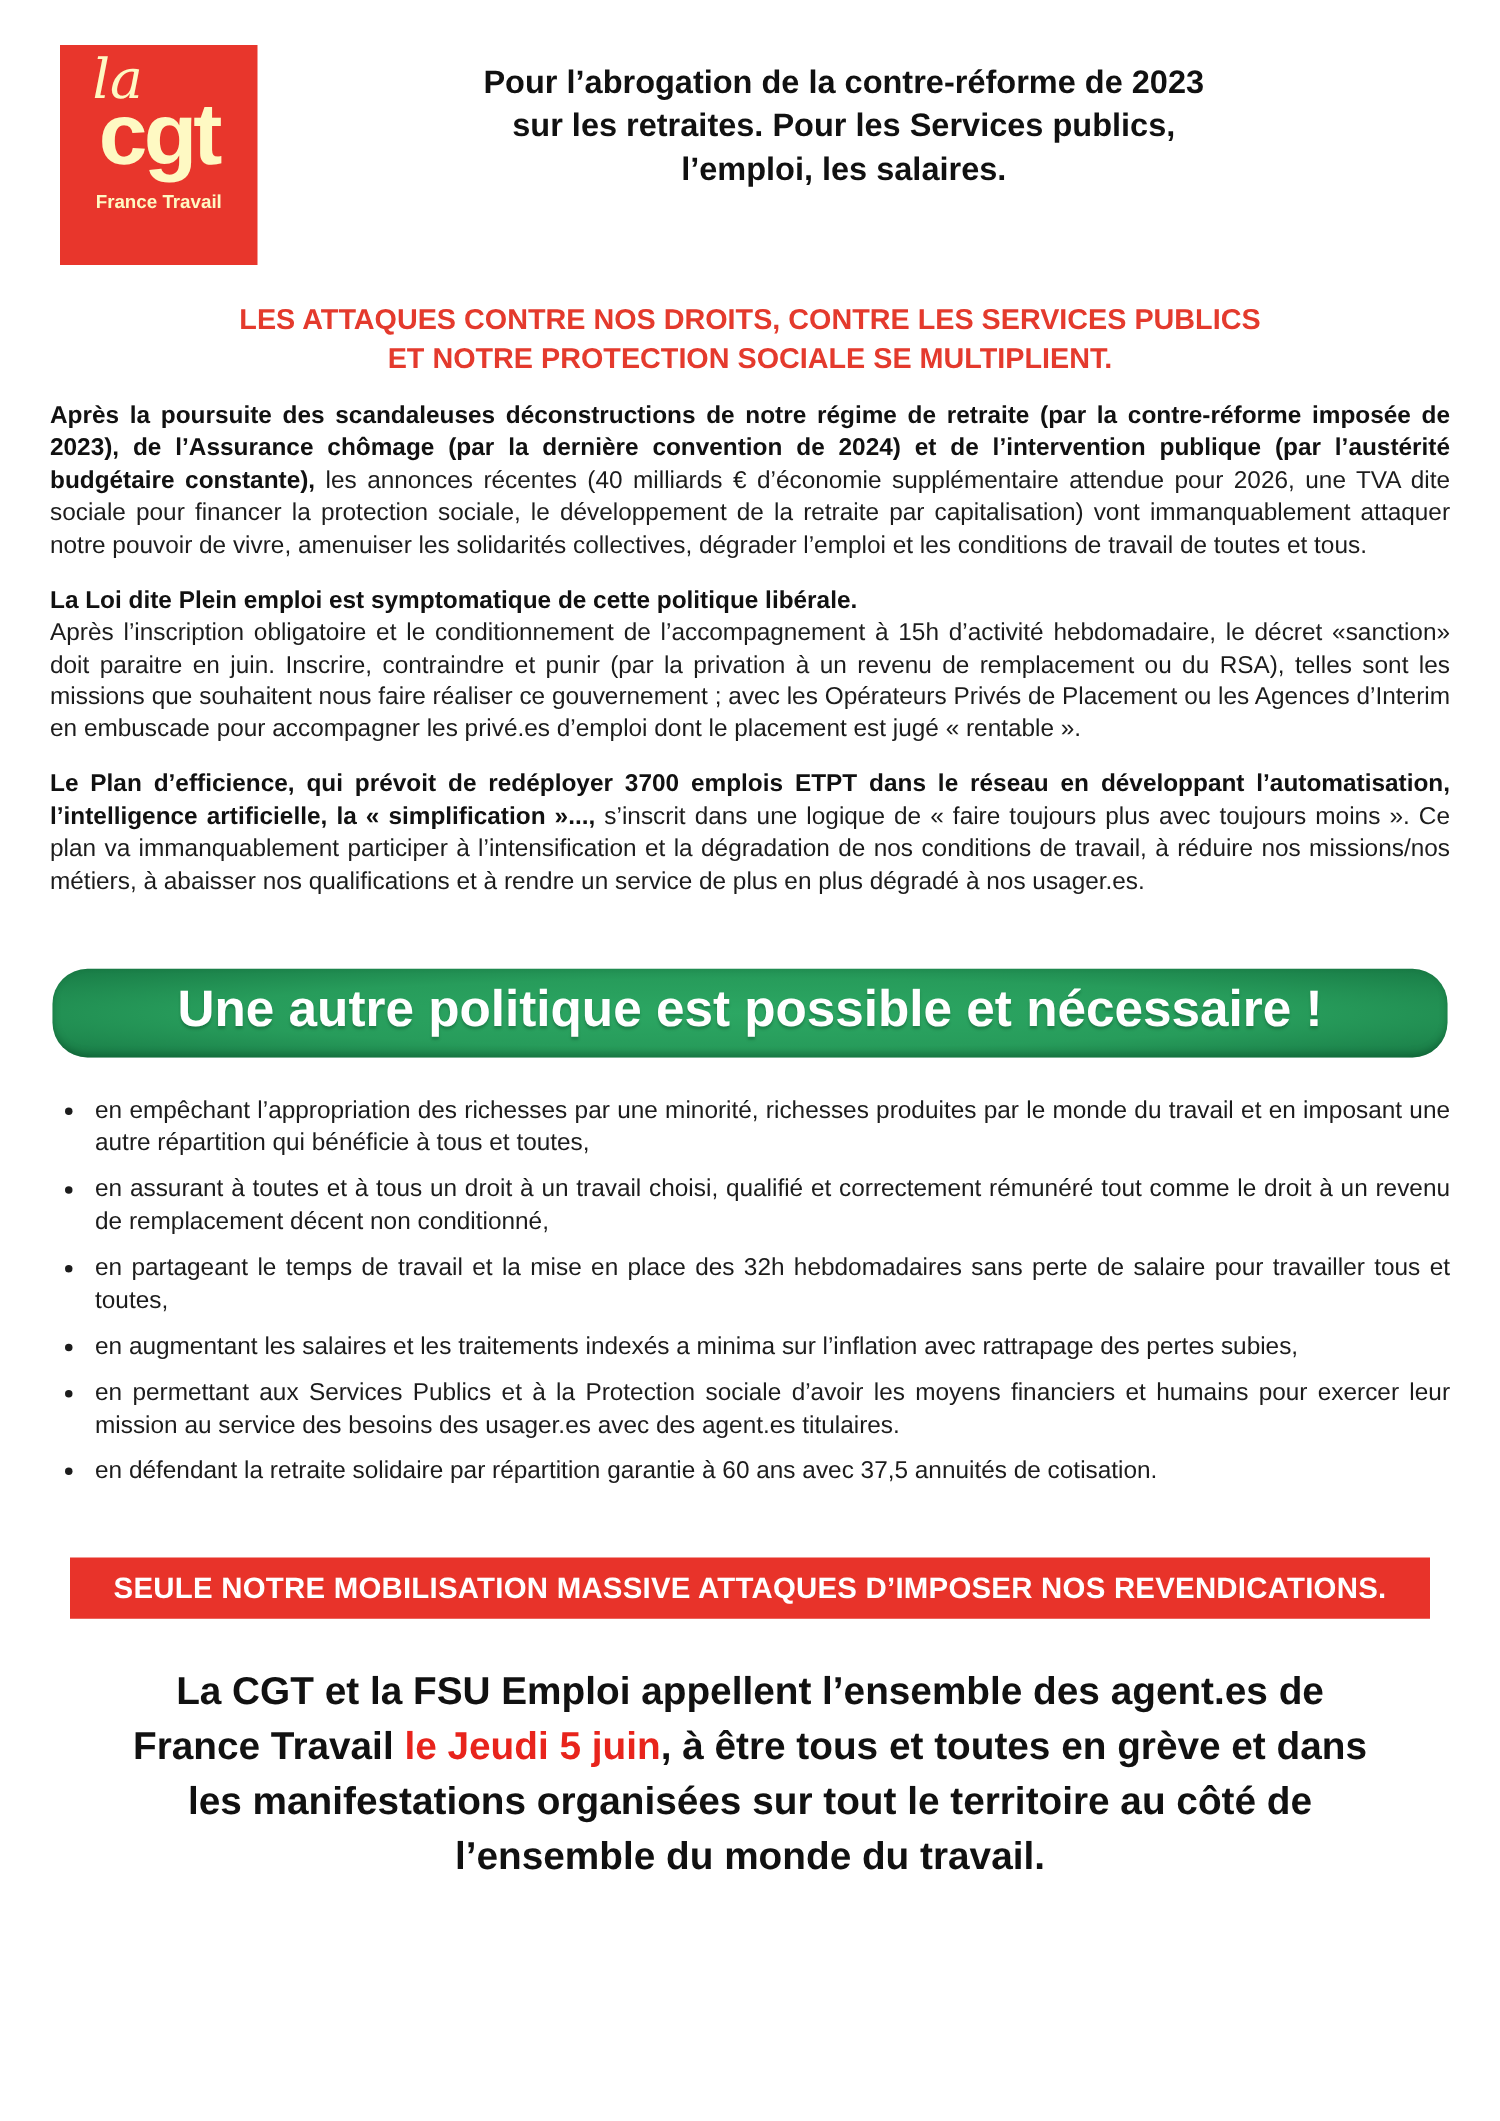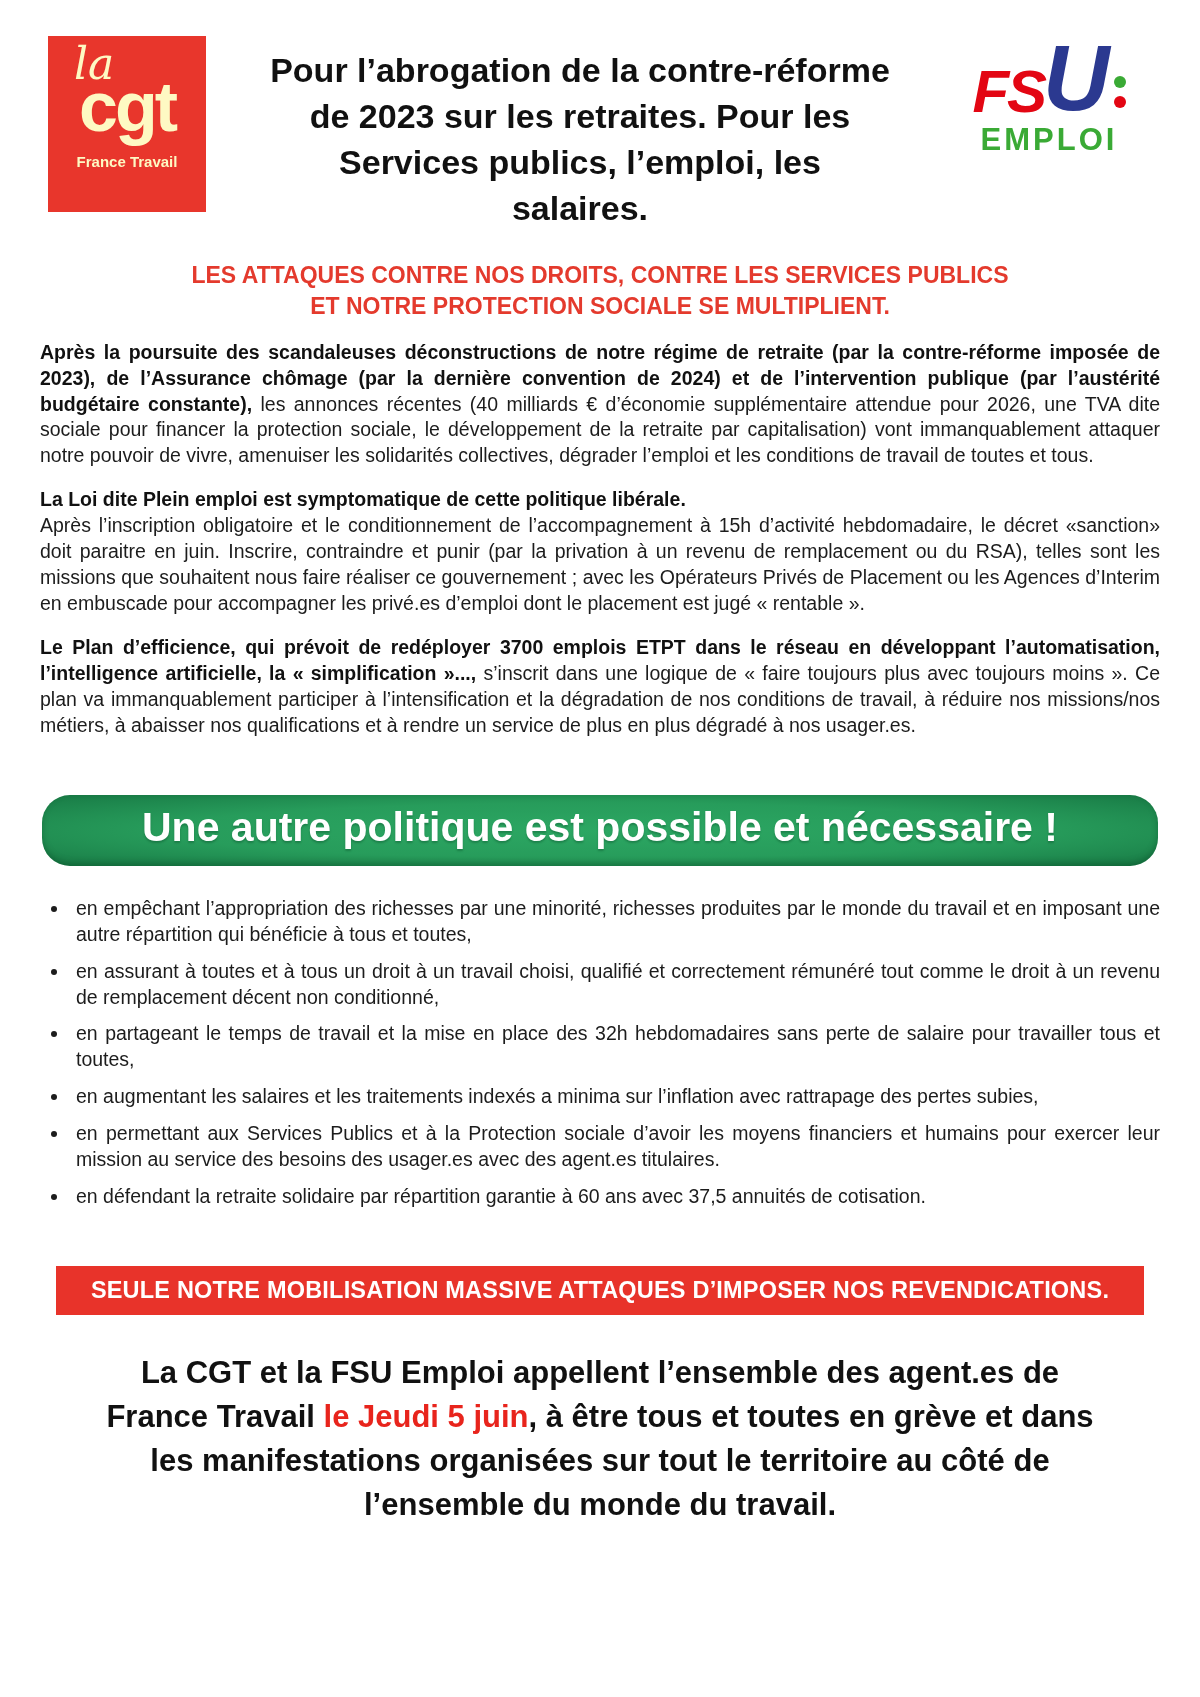--- a/index.html
+++ b/index.html
@@ -13,21 +13,21 @@
   .header { display:flex; align-items:flex-start; justify-content:space-between; padding:36px 56px 8px 48px; }
   .cgt-logo {
     width:158px; height:176px; background:#e8362c; color:#fef9c3; flex:0 0 auto;
     display:flex; flex-direction:column; align-items:center; justify-content:flex-start;
     box-sizing:border-box; padding-top:8px;
   }
   .cgt-la { font-family:"DejaVu Serif", serif; font-style:italic; font-size:44px; line-height:0.9; align-self:flex-start; margin-left:26px; }
   .cgt-main { font-size:70px; font-weight:bold; line-height:0.85; letter-spacing:-3px; margin-top:-6px; }
   .cgt-sub { font-size:15px; font-weight:bold; margin-top:16px; }
   .page-title {
-    font-size:34px; font-weight:bold; text-align:center; line-height:1.35;
+    font-size:26px; font-weight:bold; text-align:center; line-height:1.35;
     max-width:620px; margin:12px auto 0; color:#111;
   }
   .fsu-logo { width:190px; flex:0 0 auto; text-align:center; margin-top:6px; }
   .fsu-word { display:flex; align-items:flex-end; justify-content:center; line-height:0.8; }
   .fsu-fs { color:#e30613; font-style:italic; font-weight:bold; font-size:60px; letter-spacing:-2px; }
   .fsu-u { color:#2b3990; font-style:italic; font-weight:bold; font-size:92px; margin-left:-2px; }
   .fsu-dots { display:inline-flex; flex-direction:column; gap:8px; margin-left:4px; margin-bottom:8px; }
   .dot { width:12px; height:12px; border-radius:50%; display:inline-block; }
   .dot-red { background:#e30613; }
   .dot-green { background:#3aaa35; }
@@ -89,31 +89,20 @@
 
   <header class="header">
     <div class="cgt-logo">
       <span class="cgt-la">la</span>
       <span class="cgt-main">cgt</span>
       <span class="cgt-sub">France Travail</span>
     </div>
 
     <h1 class="page-title">Pour l’abrogation de la contre-réforme de 2023 sur les retraites. Pour les Services publics, l’emploi, les salaires.</h1>
 
-    <div class="fsu-logo">
-      <div class="fsu-word">
-        <span class="fsu-fs">FS</span>
-          <span class="fsu-u">U</span>
-        <span class="fsu-dots">
-          <span class="dot dot-green"></span>
-          <span class="dot dot-red"></span>
-        </span>
-      </div>
-      <div class="fsu-emploi">EMPLOI</div>
-    </div>
   </header>
 
 
   <div class="content">
 
 
     <div class="red-heading">
       <span class="line">LES ATTAQUES CONTRE NOS DROITS, CONTRE LES SERVICES PUBLICS</span>
       <span class="line">ET NOTRE PROTECTION SOCIALE SE MULTIPLIENT.</span>
     </div>

